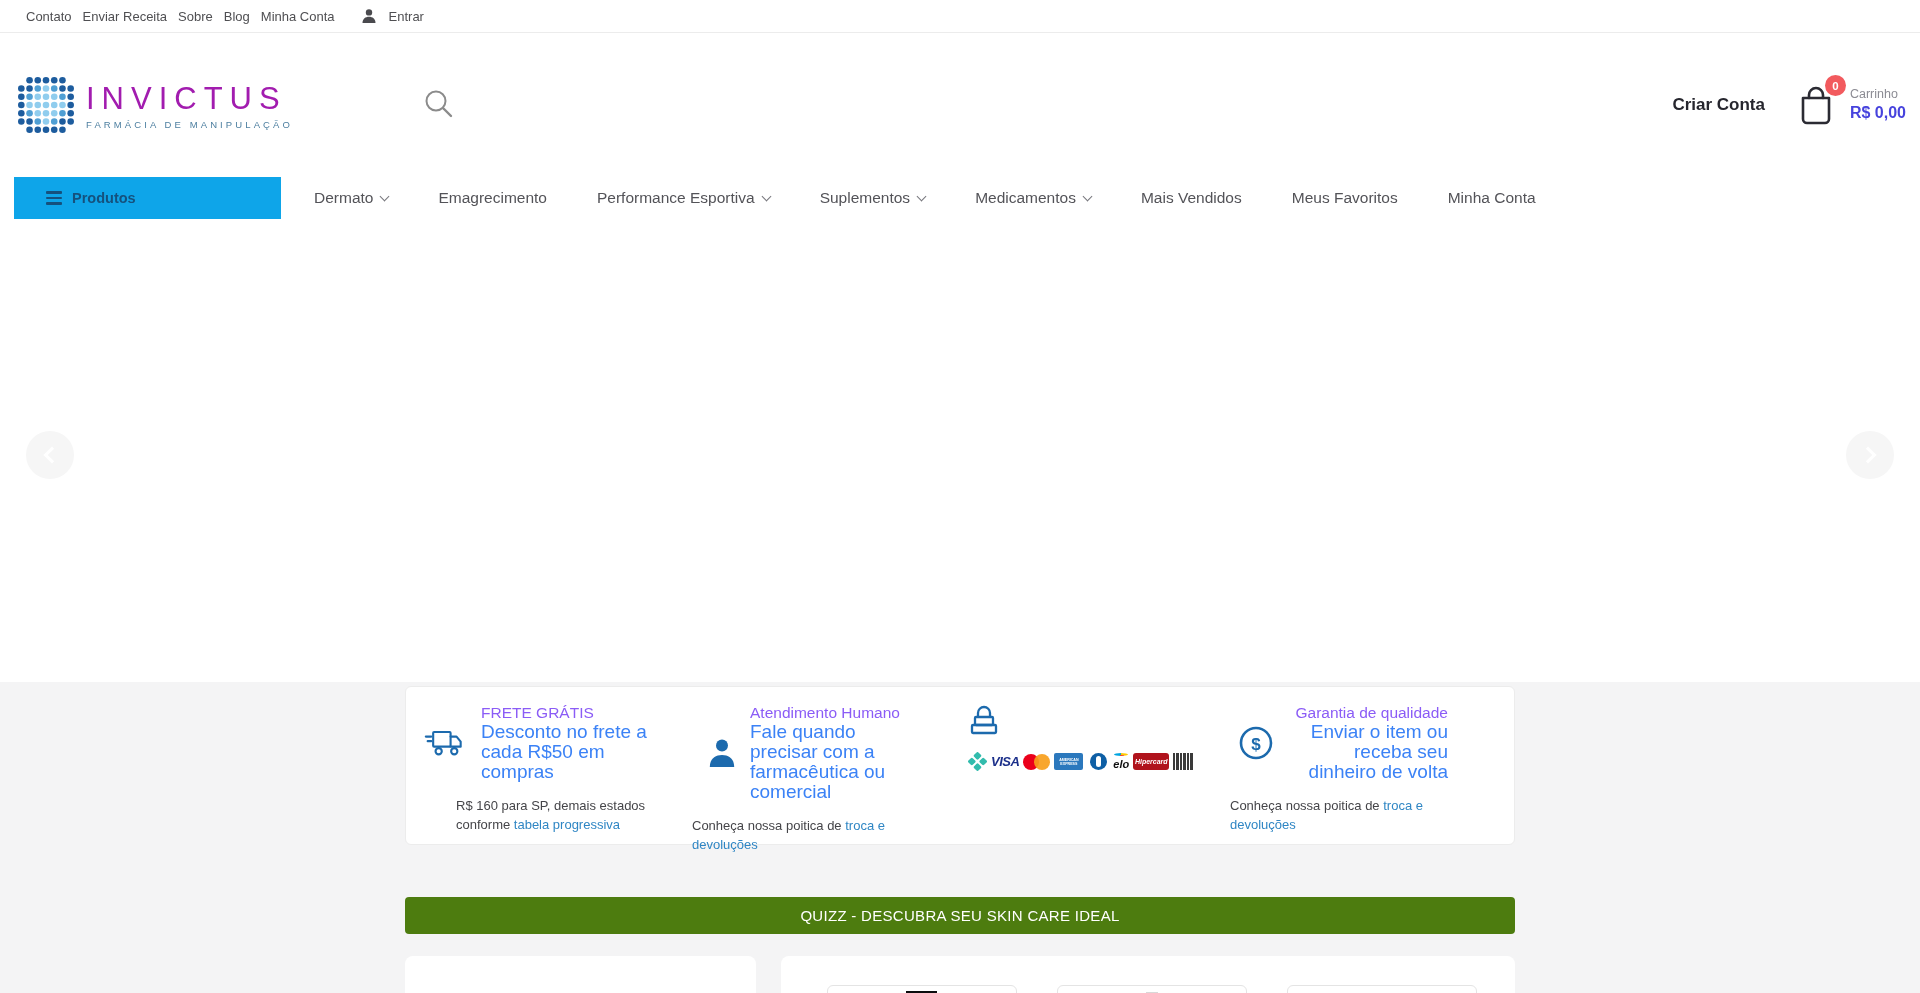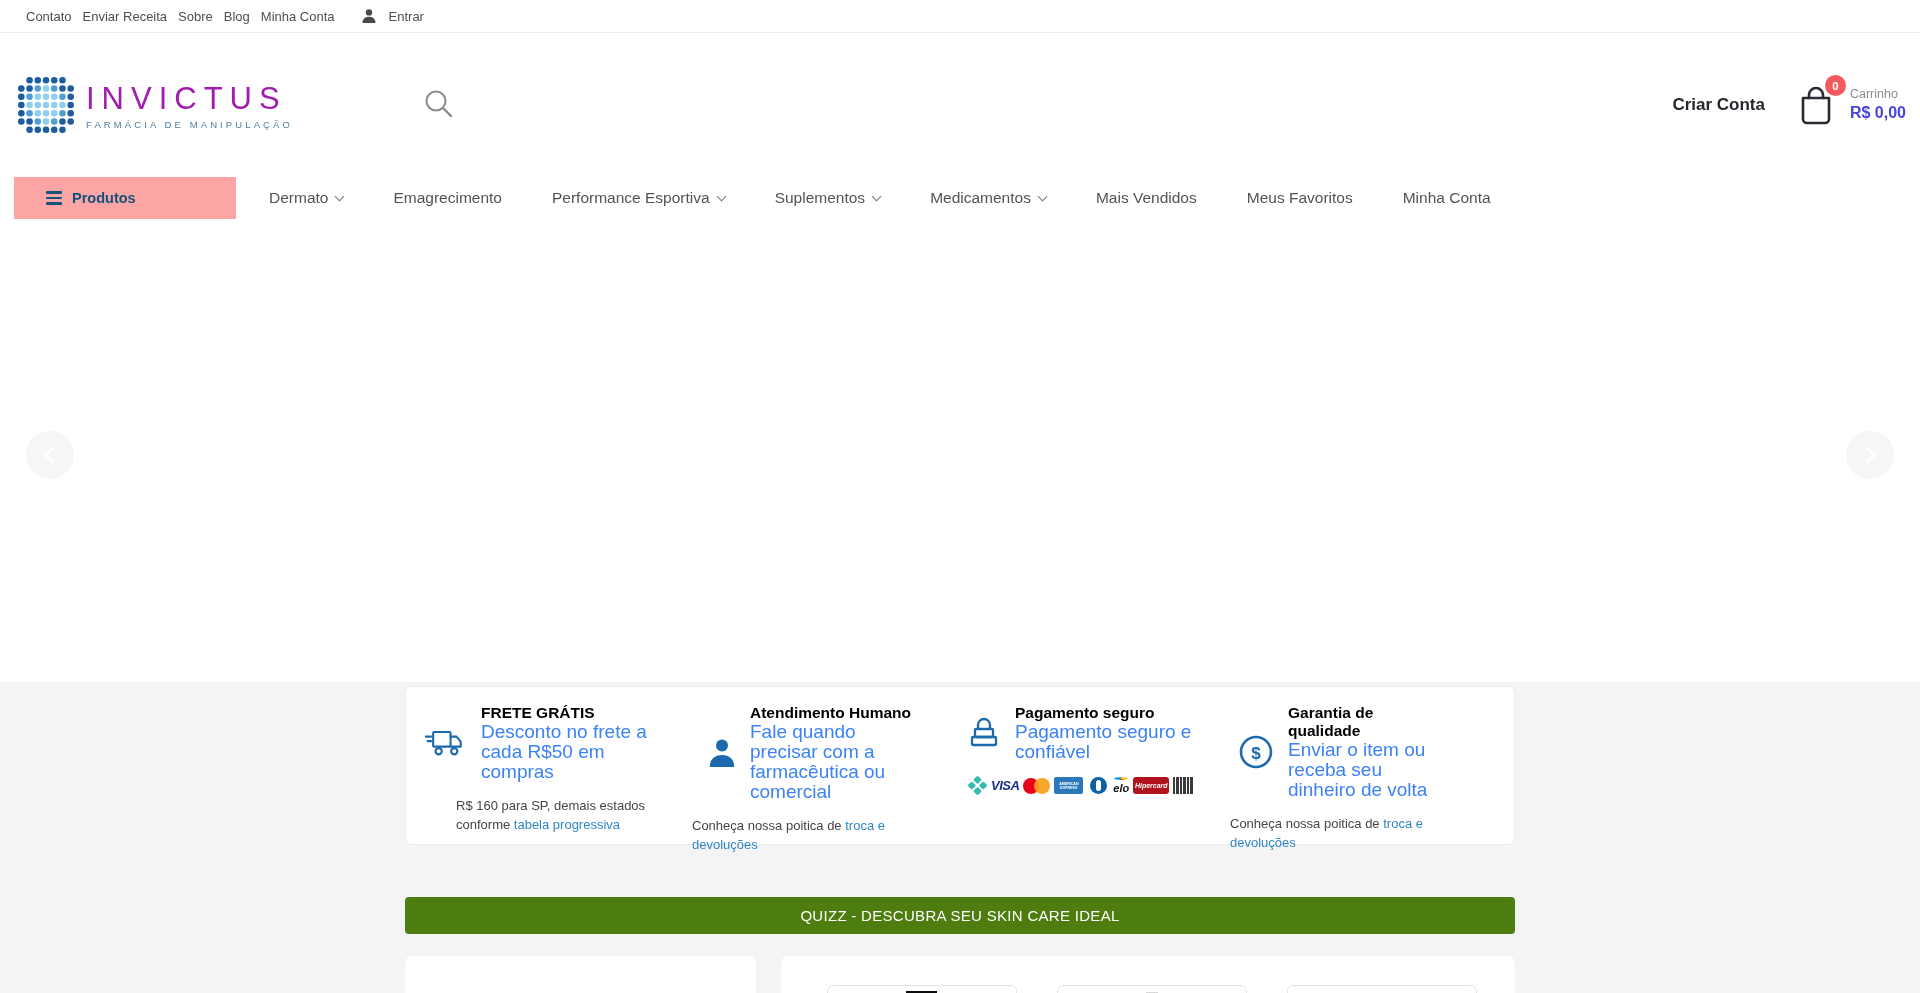--- a/index.html
+++ b/index.html
@@ -26,21 +26,21 @@
   .cart { position:relative; margin-left:30px; cursor:pointer; display:flex; }
   .cart-badge { position:absolute; top:-8px; right:-9px; width:21px; height:21px;
     border-radius:50%; background:#f25a5e; color:#fff; font-size:11.5px; font-weight:bold;
     display:flex; align-items:center; justify-content:center; }
   .cart-info { margin-left:13px; line-height:1.25; }
   .cart-label { font-size:12.5px; color:#8c8c94; }
   .cart-total { font-size:16px; font-weight:bold; color:#4743dd; }
 
   
   .navbar { height:42px; display:flex; align-items:center; padding:0 14px; }
-  .products-btn { width:222px; height:42px; background:#fca5a5; display:flex;
+  .products-btn { width:267px; height:42px; background:#0ea5e9; display:flex;
     align-items:center; padding-left:32px; cursor:pointer; }
   .burger { width:16px; display:flex; flex-direction:column; gap:3px; margin-right:10px; }
   .burger i { height:2.4px; background:#15517d; border-radius:1px; }
   .products-btn span { font-size:14.5px; font-weight:bold; color:#15517d; }
   .nav-links { display:flex; align-items:center; margin-left:33px; gap:50px; }
   .nav-links a { font-size:15.5px; color:#535358; text-decoration:none; white-space:nowrap;
     display:flex; align-items:center; }
   .chev { width:7px; height:7px; border-right:1.6px solid #77777d; border-bottom:1.6px solid #77777d;
     transform:rotate(45deg); margin-left:8px; margin-top:-4px; }
 
@@ -57,21 +57,21 @@
   
   .gray { background:#f4f4f5; height:311px; padding-top:4px; }
   .container { width:1110px; margin:0 auto; }
 
   .benefits { background:#fff; border:1px solid #ececec; border-radius:6px; height:159px;
     display:grid; grid-template-columns:261px 275px 275px 297px; padding-top:17px; }
   .bcol { padding:0 10px 0 18px; }
   .bmain { display:flex; }
   .bicon { flex:0 0 auto; margin-right:13px; display:flex; align-items:center; }
   .btexts { max-width:178px; }
-  .btitle { font-size:15.5px; font-weight:bold; color:#000000; }
+  .btitle { font-size:15.5px; font-weight:normal; color:#8b5cf6; }
   .bdesc { font-size:19px; color:#3b82f6; line-height:20px; }
   .bfooter { font-size:13px; color:#454549; margin-top:14px; line-height:19px; max-width:232px;margin-left:32px; }
   .bfooter a { color:#2f86c4; text-decoration:none; cursor:pointer; }
 
   .paylist { display:flex; align-items:center; gap:4px; margin-top:15px; margin-left:2px; }
   .pay { display:flex; align-items:center; justify-content:center; height:17px; }
   .pay-visa { font-size:13px; font-style:italic; font-weight:bold; color:#1b2f8a; letter-spacing:-0.5px; }
   .mc { position:relative; width:27px; height:17px; }
   .mc i { position:absolute; width:16px; height:16px; border-radius:50%; top:0.5px; }
   .mc .r { left:0; background:#eb001b; } .mc .o { right:0; background:#f79e1b; opacity:.92; }
@@ -302,24 +302,20 @@
         <div class="bmain">
           <div class="bicon">
             <svg width="36" height="34" viewBox="0 0 36 34">
               <g fill="none" stroke="#1c6aad" stroke-width="2.3" stroke-linejoin="round">
                 <path d="M12 13 v-4 a6 6 0 0 1 12 0 v4"></path>
                 <rect x="9" y="13" width="18" height="8" rx="1"></rect>
                 <rect x="6" y="21" width="24" height="8" rx="1"></rect>
               </g>
             </svg>
           </div>
-          <div class="btexts" style="max-width:190px;">
-            <div class="btitle">Pagamento seguro</div>
-            <div class="bdesc">Pagamento seguro e confiável</div>
-          </div>
         </div>
         <div class="paylist">
           <span class="pay">
             <svg width="19" height="19" viewBox="0 0 20 20">
               <g fill="#32bcad">
                 <rect x="6.8" y="0.8" width="6.4" height="6.4" rx="1.4" transform="rotate(45 10 4)"></rect>
                 <rect x="0.8" y="6.8" width="6.4" height="6.4" rx="1.4" transform="rotate(45 4 10)"></rect>
                 <rect x="12.8" y="6.8" width="6.4" height="6.4" rx="1.4" transform="rotate(45 16 10)"></rect>
                 <rect x="6.8" y="12.8" width="6.4" height="6.4" rx="1.4" transform="rotate(45 10 16)"></rect>
               </g>
@@ -344,21 +340,21 @@
       </div>
 
       <div class="bcol" style="padding-left:20px;">
         <div class="bmain">
           <div class="bicon">
             <svg width="38" height="38" viewBox="0 0 38 38">
               <circle cx="19" cy="19" r="15" fill="none" stroke="#1c6aad" stroke-width="2.6"></circle>
               <text x="19" y="25.5" text-anchor="middle" font-size="17" font-weight="bold" fill="#1c6aad" font-family="Liberation Sans, sans-serif">$</text>
             </svg>
           </div>
-          <div class="btexts" style="max-width:160px;">
+          <div class="btexts" style="max-width:160px;text-align:right;">
             <div class="btitle">Garantia de qualidade</div>
             <div class="bdesc">Enviar o item ou receba seu dinheiro de volta</div>
           </div>
         </div>
         <div class="bfooter" style="margin-left:-7px;"><span>Conheça nossa poitica de </span><a href="#">troca e devoluções</a></div>
       </div>
     </div>
 
     <div class="quiz-banner">
       <span>QUIZZ - DESCUBRA SEU SKIN CARE IDEAL</span>

